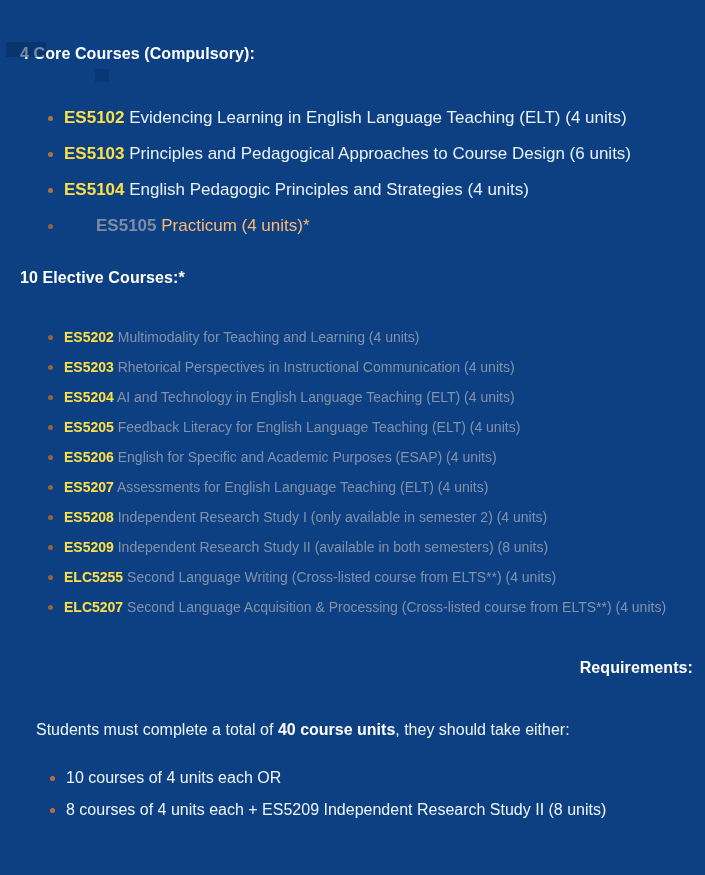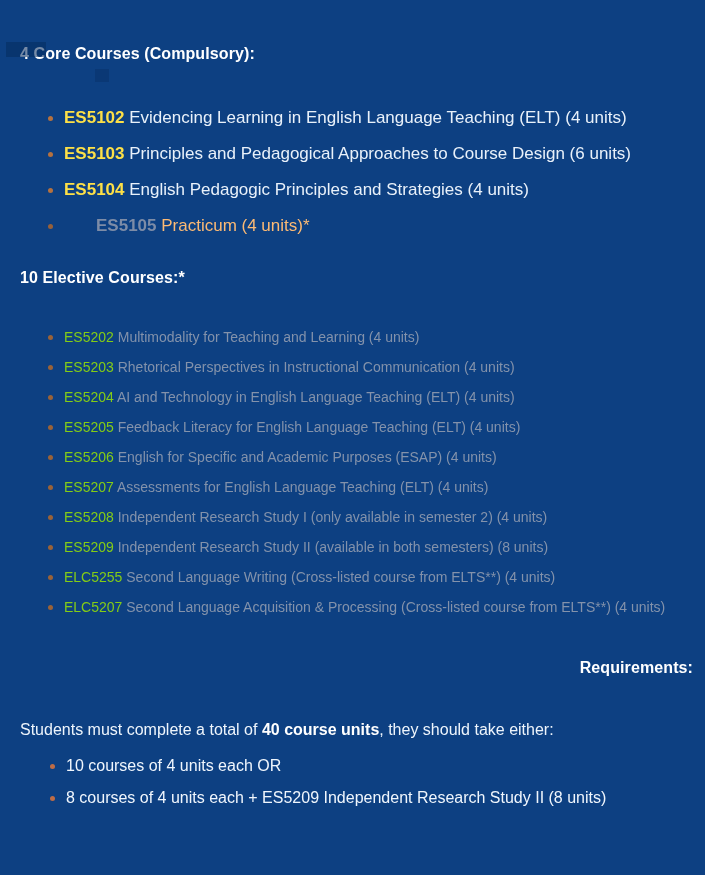--- a/index.html
+++ b/index.html
@@ -61,30 +61,30 @@
   .core li.muted .title { color: #fdba74; }
   .core li.muted::before { background: #96603a; }
 
   ul.electives { margin-top: 32px; }
   .electives li {
     font-size: 14px; line-height: 30px;
     color: #8392ab;
     max-width: 610px;
   }
   .electives li::before { top: 13px; background: #9a6238; }
-  .electives .code { font-weight: 400; color: #84cc16; margin-top: 36px; }
+  .electives .code { font-weight: 700; color: #fde047; margin-top: 36px; }
 
   
   .intro {
-    margin: 38px 0 0 0;
+    margin: 38px 0 0 16px;
     color: #eef5fc;
     font-size: 16px; line-height: 24px;
   }
   .intro b { color: #ffffff; font-weight: 700; }
-  ul.req-list { margin-top: 8px; }
+  ul.req-list { margin-top: 20px; }
   .req-list li {
     font-size: 16px; line-height: 32px;
     color: #f0f6fd;
     padding-left: 46px;
   }
   .req-list li::before { top: 14px; background: #bd6c46; left: 30px; }
 </style>
 </head>
 <body>
 

